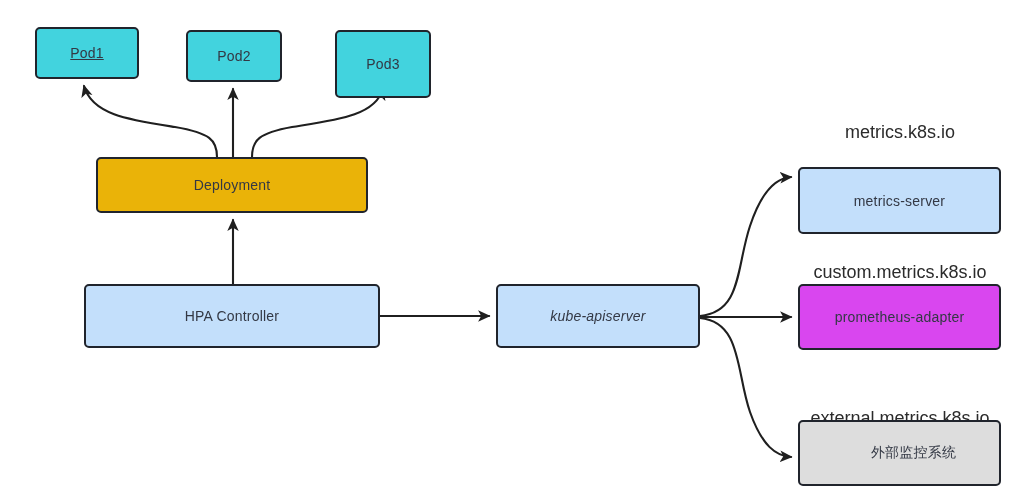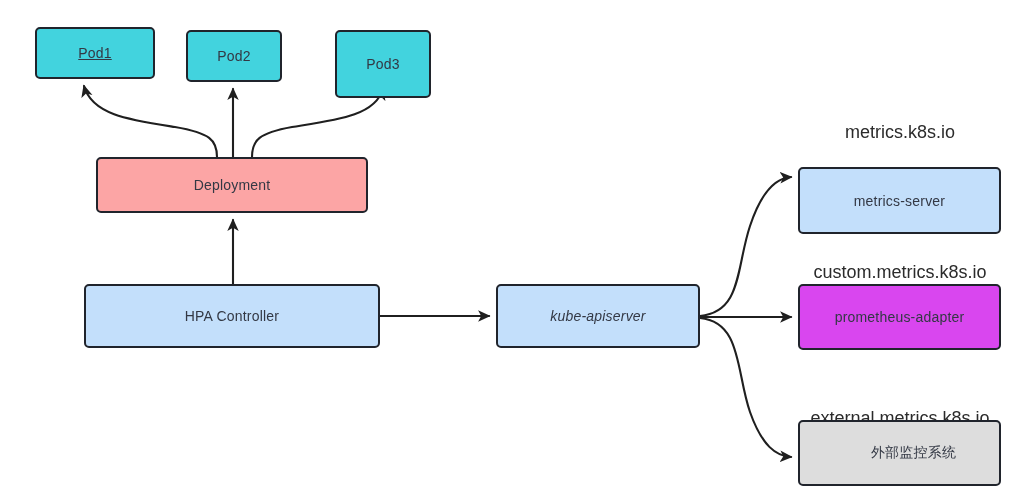--- a/index.html
+++ b/index.html
@@ -33,21 +33,21 @@
     align-items: center;
     justify-content: center;
     color: #333844;
     font-size: 14px;
     letter-spacing: 0.2px;
     text-align: center;
     z-index: 3;
   }
   .node.cyan  { background: #42d3de; }
   .node.blue  { background: #c3dffb; }
-  .node.red   { background: #fca5a5; }
+  .node.red   { background: #eab308; }
   .node.green { background: #d946ef; }
   .node.grey  { background: #dddddd; }
 
   .api-label {
     position: absolute;
     font-size: 18px;
     color: #2b2b2b;
     text-align: center;
     white-space: nowrap;
     z-index: 3;
@@ -83,21 +83,21 @@
       <path d="M 700 317 L 791 317" marker-end="url(#arrow)"></path>
 
       <path d="M 700 318 C 742 322 736 372 750 412 C 762 446 776 456 791 457" marker-end="url(#arrow)"></path>
     </g>
   </svg>
 
   <div class="api-label" style="left:800px; top:122px; width:200px;">metrics.k8s.io</div>
   <div class="api-label" style="left:800px; top:262px; width:200px;">custom.metrics.k8s.io</div>
   <div class="api-label" style="left:800px; top:408px; width:200px;">external.metrics.k8s.io</div>
 
-  <div class="node cyan" style="left:35px; top:27px; width:120px; height:52px;text-decoration:underline;">Pod1</div>
+  <div class="node cyan" style="left:35px; top:27px; width:104px; height:52px;text-decoration:underline;">Pod1</div>
 
   <div class="node cyan" style="left:186px; top:30px; width:96px; height:52px;">Pod2</div>
 
   <div class="node cyan" style="left:335px; top:30px; width:96px; height:68px;">Pod3</div>
 
   <div class="node red" style="left:96px; top:157px; width:272px; height:56px;">Deployment</div>
 
   <div class="node blue" style="left:84px; top:284px; width:296px; height:64px;">HPA Controller</div>
 
   <div class="node blue" style="left:496px; top:284px; width:204px; height:64px;font-style:italic;">kube-apiserver</div>

